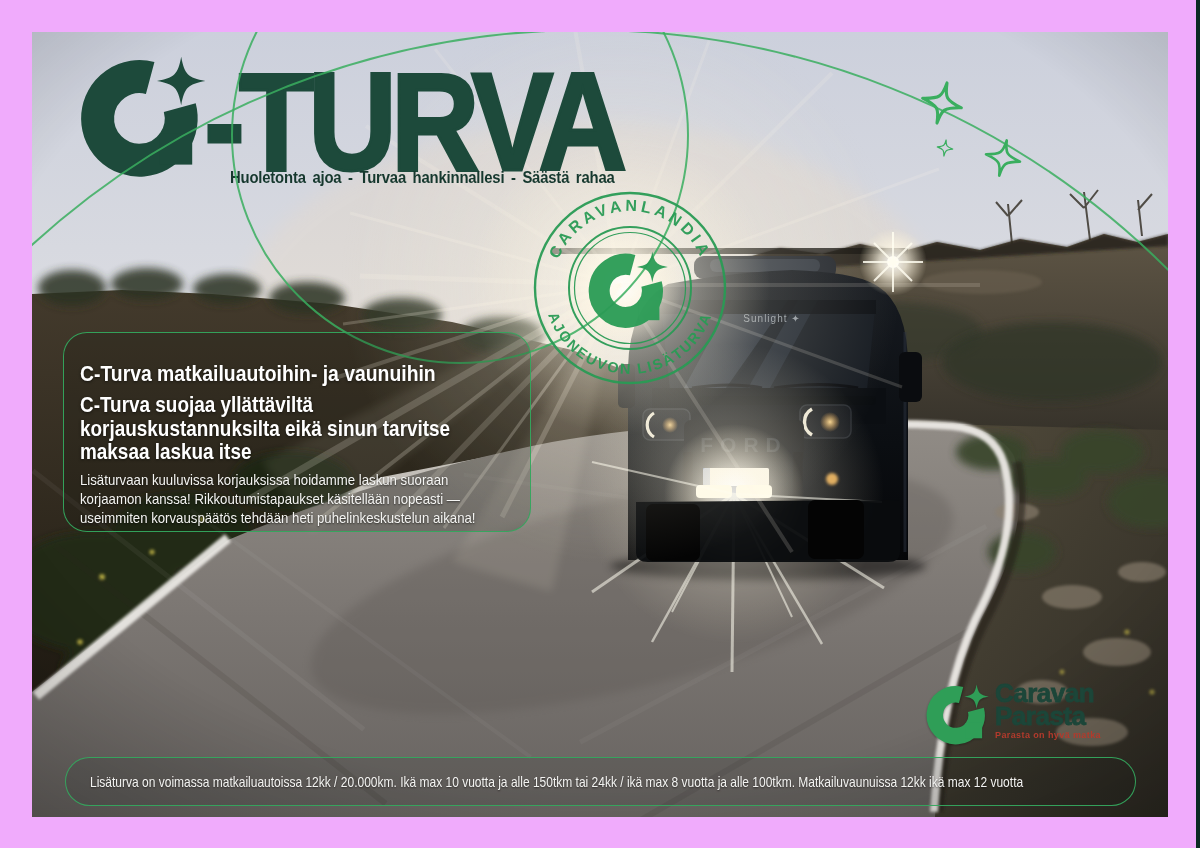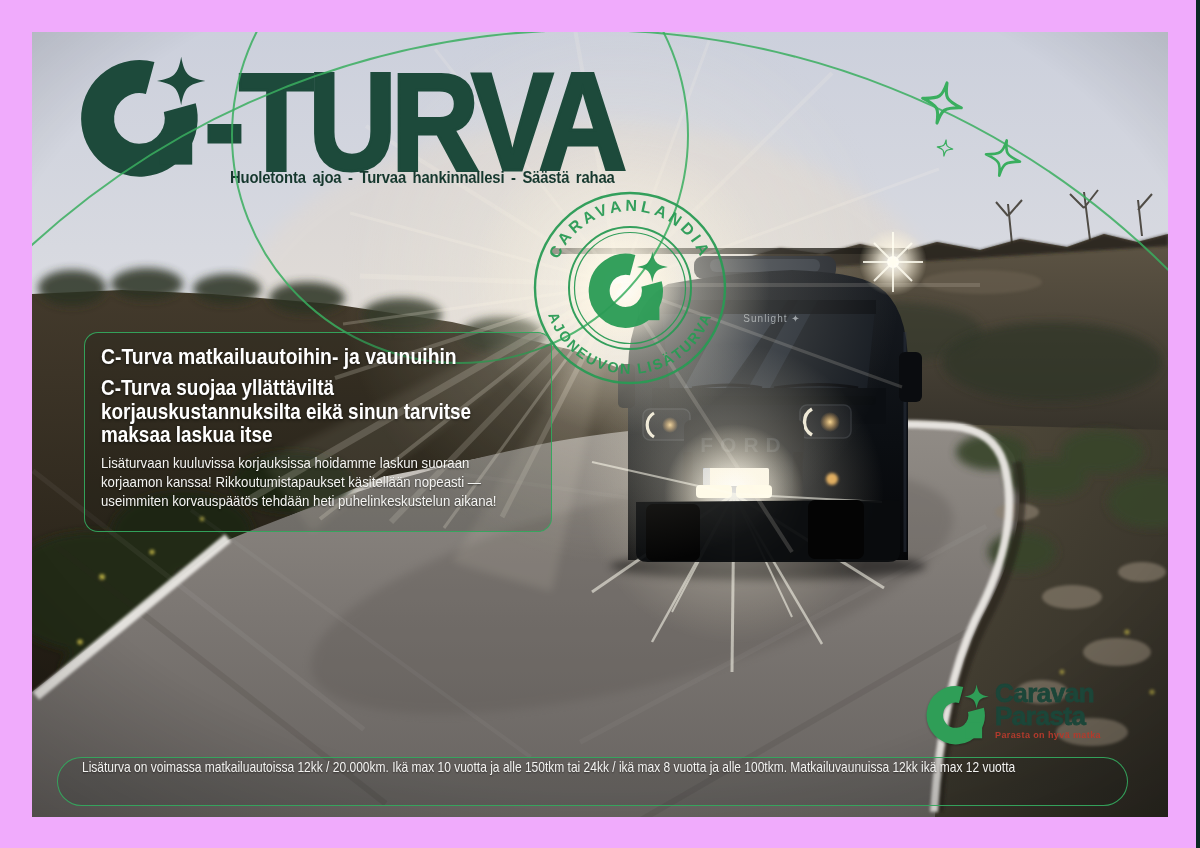--- a/index.html
+++ b/index.html
@@ -15,32 +15,32 @@
   .logo-text{position:absolute;left:172px;top:20px;font-size:140px;line-height:140px;font-weight:bold;color:#1d4a3b;
     letter-spacing:-7px;transform:scaleX(.88);transform-origin:left top;-webkit-text-stroke:3px #1d4a3b;white-space:nowrap;}
   .tagline{position:absolute;left:198px;top:136px;font-size:16.5px;font-weight:bold;color:#16382e;
     letter-spacing:-.2px;word-spacing:3px;transform:scaleX(.9);transform-origin:left top;white-space:nowrap;z-index:2;}
 
   
   .stamp{position:absolute;left:493px;top:151px;width:210px;height:210px;z-index:4;opacity:.95;}
   .stamp text{font-family:"Liberation Sans",sans-serif;font-weight:bold;fill:#2a9b55;}
 
   
-  .panel{position:absolute;left:52px;top:300px;width:468px;height:200px;z-index:5;
-    border:1.6px solid rgba(52,168,94,.95);border-radius:14px;background:rgba(4,12,8,.16);
-    padding:11px 16px;color:#fff;}
+  .panel{position:absolute;left:31px;top:300px;width:468px;height:200px;z-index:5;
+    border:1.6px solid rgba(52,168,94,.95);border-radius:24px;background:rgba(4,12,8,.16);
+    padding:28px 16px;color:#fff;}
   .panel-inner{transform:scaleX(.88);transform-origin:left top;width:114%;}
   .panel-title{font-size:22px;font-weight:bold;margin:0 0 7px 0;white-space:nowrap;text-shadow:0 1px 3px rgba(0,0,0,.55);}
   .panel-heading{font-size:21.5px;font-weight:bold;line-height:1.1;white-space:nowrap;text-shadow:0 1px 3px rgba(0,0,0,.55);}
   .panel-body{font-size:15px;line-height:1.27;margin-top:5px;white-space:nowrap;color:#f4f4f2;text-shadow:0 1px 2px rgba(0,0,0,.6);}
 
   
-  .footer-bar{position:absolute;left:25px;top:725px;width:1071px;height:49px;z-index:5;
+  .footer-bar{position:absolute;left:33px;top:725px;width:1071px;height:49px;z-index:5;
     border:1.6px solid rgba(52,168,94,.95);border-radius:25px;background:rgba(4,10,8,.10);
-    display:flex;align-items:flex-start;padding:0 10px 0 24px;}
+    display:flex;align-items:center;padding:0 10px 0 24px;}
   .footer-text{font-size:15px;color:#f3f3f1;white-space:nowrap;transform:scaleX(.8);transform-origin:left center;
     text-shadow:0 1px 2px rgba(0,0,0,.5);}
 
   
   .brand{position:absolute;left:894px;top:616px;z-index:5;display:flex;margin-top:32px;}
   .brand-c{width:66px;height:66px;color:#2f9e57;margin-right:3px;filter:drop-shadow(0 1px 1px rgba(0,0,0,.3));}
   .brand-names{margin-top:2px;}
   .brand-name{font-size:26px;line-height:23px;font-weight:bold;color:#1c4639;letter-spacing:-.5px;
     -webkit-text-stroke:.8px #1c4639;}
   .brand-tagline{font-size:9px;font-weight:bold;color:#b23a2c;letter-spacing:.4px;margin-top:2px;white-space:nowrap;text-align:right;}

